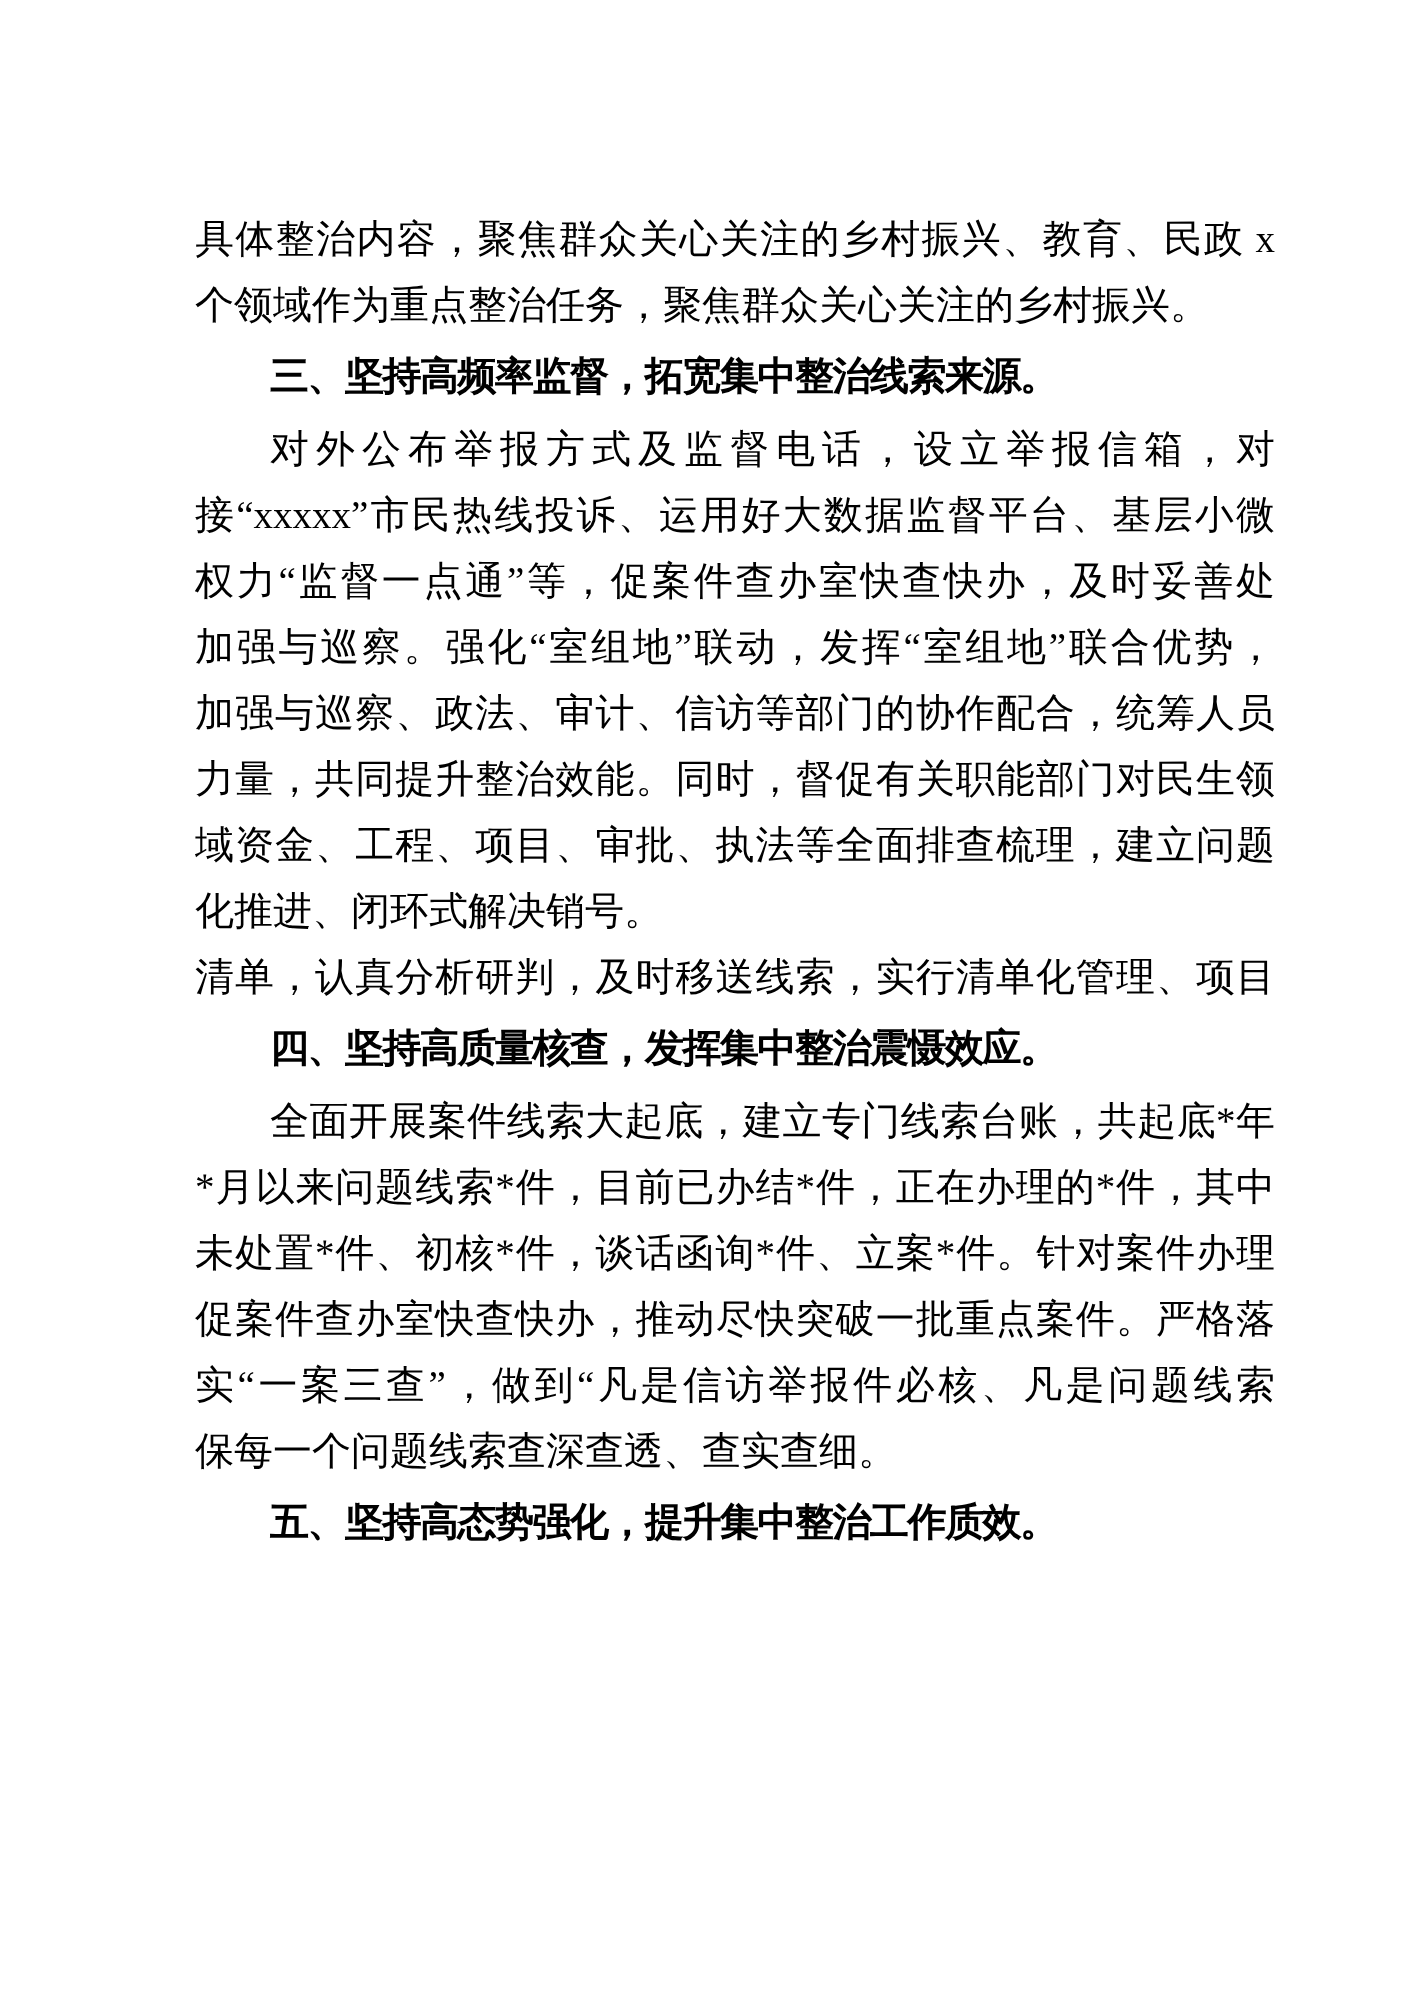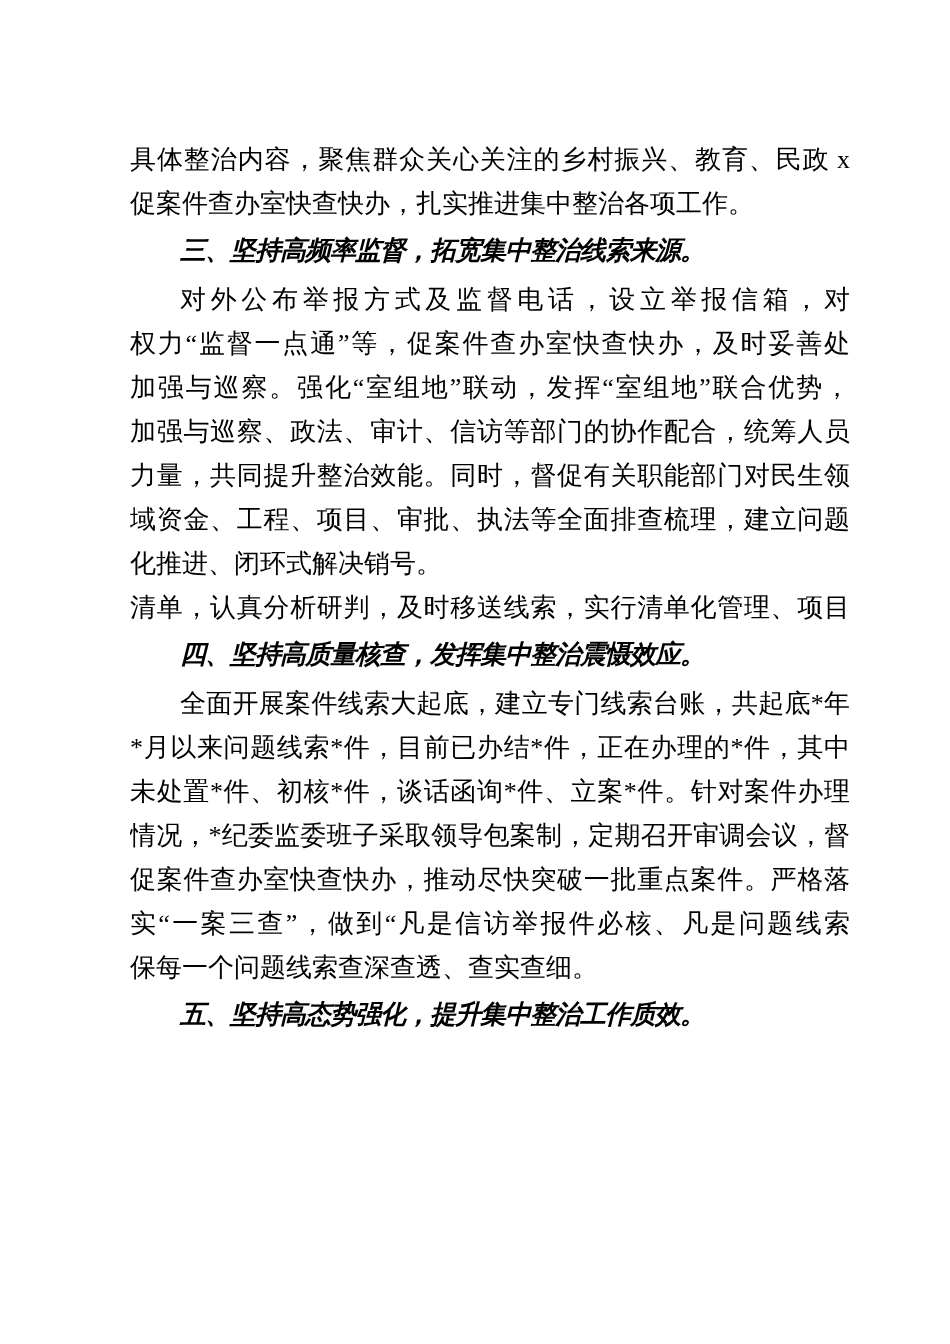--- a/index.html
+++ b/index.html
@@ -31,53 +31,52 @@
   }
   .body-line {
     font-family: "Liberation Serif", "DejaVu Serif", serif;
   }
   .heading-line {
     font-family: "Liberation Sans", "DejaVu Sans", sans-serif;
     font-weight: 700;
     text-indent: 50px;
     margin: 2px 0 6px 0;
     letter-spacing: -1px;
-    font-style: italic;
   }
   .fill {
     text-align: justify;
     text-align-last: justify;
   }
   .nofill {
     text-align: left;
     text-align-last: left;
   }
   .indent {
     text-indent: 50px;
   }
 </style>
 </head>
 <body>
 
 <div class="page">
   <div class="doc" id="doc">
       <div class="line body-line fill">具体整治内容，聚焦群众关心关注的乡村振兴、教育、民政 x</div>
-      <div class="line body-line nofill">促案件查办室快查快办，扎实推进集中整治各项工作。</div>
+      <div class="line body-line nofill">个领域作为重点整治任务，聚焦群众关心关注的乡村振兴。</div>
       <div class="line heading-line nofill">三、坚持高频率监督，拓宽集中整治线索来源。</div>
       <div class="line body-line fill indent">对外公布举报方式及监督电话，设立举报信箱，对</div>
+      <div class="line body-line fill">接“xxxxx”市民热线投诉、运用好大数据监督平台、基层小微</div>
       <div class="line body-line fill">权力“监督一点通”等，促案件查办室快查快办，及时妥善处</div>
       <div class="line body-line fill">加强与巡察。强化“室组地”联动，发挥“室组地”联合优势，</div>
       <div class="line body-line fill">加强与巡察、政法、审计、信访等部门的协作配合，统筹人员</div>
       <div class="line body-line fill">力量，共同提升整治效能。同时，督促有关职能部门对民生领</div>
       <div class="line body-line fill">域资金、工程、项目、审批、执法等全面排查梳理，建立问题</div>
       <div class="line body-line nofill">化推进、闭环式解决销号。</div>
       <div class="line body-line fill">清单，认真分析研判，及时移送线索，实行清单化管理、项目</div>
       <div class="line heading-line nofill">四、坚持高质量核查，发挥集中整治震慑效应。</div>
       <div class="line body-line fill indent">全面开展案件线索大起底，建立专门线索台账，共起底*年</div>
       <div class="line body-line fill">*月以来问题线索*件，目前已办结*件，正在办理的*件，其中</div>
       <div class="line body-line fill">未处置*件、初核*件，谈话函询*件、立案*件。针对案件办理</div>
-      <div class="line body-line fill">情况，*纪委监委班子采取领导包案制，定期召开审调会议，督</div>
       <div class="line body-line fill">促案件查办室快查快办，推动尽快突破一批重点案件。严格落</div>
       <div class="line body-line fill">实“一案三查”，做到“凡是信访举报件必核、凡是问题线索</div>
       <div class="line body-line nofill">保每一个问题线索查深查透、查实查细。</div>
       <div class="line heading-line nofill">五、坚持高态势强化，提升集中整治工作质效。</div>
     </div>
 </div>
 
 </body></html>

